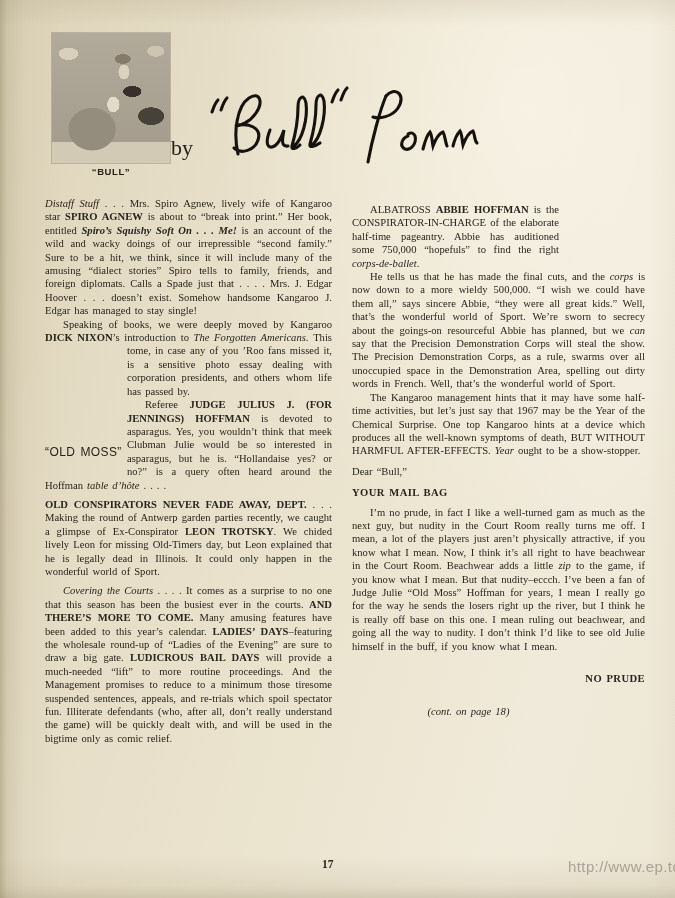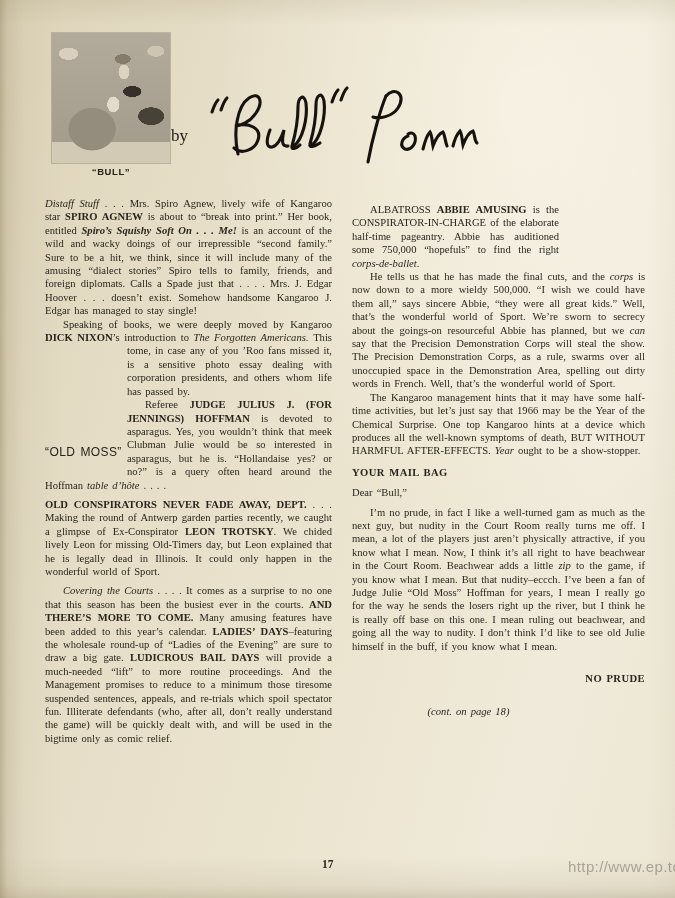--- a/index.html
+++ b/index.html
@@ -26,21 +26,21 @@
       radial-gradient(ellipse 16px 10px at 14% 16%, #d8cfbd 60%, rgba(0,0,0,0) 62%),
       radial-gradient(ellipse 14px 9px at 88% 14%, #cdc4b1 60%, rgba(0,0,0,0) 62%),
       linear-gradient(to top, #d3cab6 0 16%, rgba(0,0,0,0) 16%),
       linear-gradient(#b2aa9a, #a29a8a);
     box-shadow:0 0 0 1px rgba(70,62,45,.25);}
   .photo-caption{position:absolute;left:52px;top:166px;width:118px;text-align:center;
     font-family:"Liberation Sans", sans-serif;font-weight:bold;font-size:9.5px;
     letter-spacing:.6px;color:#26231d;}
   .title{position:absolute;left:182px;top:58px;width:305px;text-align:center;
     font-weight:bold;font-size:20px;letter-spacing:1.6px;color:#1d1a15;white-space:nowrap;}
-  .by{position:absolute;left:171px;top:126px;font-size:17px;color:#24211b;}
+  .by{position:absolute;left:171px;top:135px;font-size:22px;color:#24211b;}
   .signature{position:absolute;left:196px;top:86px;width:285px;height:82px;}
   .sr{position:absolute;width:1px;height:1px;overflow:hidden;clip-path:inset(50%);}
 
   
   .col{position:absolute;top:197px;font-size:10.6px;line-height:13.4px;color:#29251f;
     text-align:justify;word-spacing:1.4px;}
   .col-left{left:45px;width:287px;}
   .col-right{left:352px;width:293px;}
   .para{margin:0;}
   .indent{text-indent:18px;}
@@ -109,25 +109,25 @@
     <p class="para"><span class="i">Distaff Stuff</span><span> . . . Mrs. Spiro Agnew, lively wife of Kangaroo star </span><span class="b">SPIRO AGNEW</span><span> is about to “break into print.” Her book, entitled </span><span class="bi">Spiro’s Squishy Soft On . . . Me!</span><span> is an account of the wild and wacky doings of our irrepressible “second family.” Sure to be a hit, we think, since it will include many of the amusing “dialect stories” Spiro tells to family, friends, and foreign diplomats. Calls a Spade just that . . . .  Mrs. J. Edgar Hoover . . . doesn’t exist. Somehow handsome Kangaroo J. Edgar has managed to stay single!</span></p>
     <p class="para indent"><span>Speaking of books, we were deeply moved by Kangaroo </span><span class="b">DICK NIXON</span><span>’s introduction to </span><span class="i">The Forgotten Americans</span><span>. </span><span class="moss-box">
           <span class="moss-caption">“OLD MOSS”</span>
         </span><span>This tome, in case any of you ’Roo fans missed it, is a sensitive photo essay dealing with corporation presidents, and others whom life has passed by.</span></p>
     <p class="para indent"><span>Referee </span><span class="b">JUDGE JULIUS J. (FOR JENNINGS) HOFFMAN</span><span> is devoted to asparagus. Yes, you wouldn’t think that meek Clubman Julie would be so interested in asparagus, but he is. “Hollandaise yes? or no?” is a query often heard around the Hoffman </span><span class="i">table d’hôte</span><span> . . . .</span></p>
     <p class="para gap"><span class="b">OLD CONSPIRATORS NEVER FADE AWAY, DEPT.</span><span> . . . Making the round of Antwerp garden parties recently, we caught a glimpse of Ex-Conspirator </span><span class="b">LEON TROTSKY</span><span>. We chided lively Leon for missing Old-Timers day, but Leon explained that he is legally dead in Illinois. It could only happen in the wonderful world of Sport.</span></p>
     <p class="para gap indent"><span class="i">Covering the Courts</span><span> . . . .  It comes as a surprise to no one that this season has been the busiest ever in the courts. </span><span class="b">AND THERE’S MORE TO COME.</span><span> Many amusing features have been added to this year’s calendar. </span><span class="b">LADIES’ DAYS</span><span>–featuring the wholesale round-up of “Ladies of the Evening” are sure to draw a big gate. </span><span class="b">LUDICROUS BAIL DAYS</span><span> will provide a much-needed “lift” to more routine proceedings. And the Management promises to reduce to a minimum those tiresome suspended sentences, appeals, and re-trials which spoil spectator fun. Illiterate defendants (who, after all, don’t really understand the game) will be quickly dealt with, and will be used in the bigtime only as comic relief.</span></p>
   </div>
 
   <div class="col col-right">
-    <p class="para narrow gap indent"><span>ALBATROSS </span><span class="b">ABBIE AMUSING</span><span> is the CONSPIRATOR-IN-CHARGE of the elaborate half-time pageantry. Abbie has auditioned some 750,000 “hopefuls” to find the right </span><span class="i">corps-de-ballet</span><span>.</span></p>
+    <p class="para narrow gap indent"><span>ALBATROSS </span><span class="b">ABBIE HOFFMAN</span><span> is the CONSPIRATOR-IN-CHARGE of the elaborate half-time pageantry. Abbie has auditioned some 750,000 “hopefuls” to find the right </span><span class="i">corps-de-ballet</span><span>.</span></p>
     <p class="para indent"><span>He tells us that he has made the final cuts, and the </span><span class="i">corps</span><span> is now down to a more wieldy 500,000. “I wish we could have them all,” says sincere Abbie, “they were all great kids.” Well, that’s the wonderful world of Sport. We’re sworn to secrecy about the goings-on resourceful Abbie has planned, but we </span><span class="i">can</span><span> say that the Precision Demonstration Corps will steal the show. The Precision Demonstration Corps, as a rule, swarms over all unoccupied space in the Demonstration Area, spelling out dirty words in French. Well, that’s the wonderful world of Sport.</span></p>
-    <p class="para indent"><span>The Kangaroo management hints that it may have some half-time activities, but let’s just say that 1966 may be the Year of the Chemical Surprise. One top Kangaroo hints at a device which produces all the well-known symptoms of death, BUT WITHOUT HARMFUL AFTER-EFFECTS. </span><span class="i">Year</span><span> ought to be a show-stopper.</span></p>
+    <p class="para indent"><span>The Kangaroo management hints that it may have some half-time activities, but let’s just say that 1967 may be the Year of the Chemical Surprise. One top Kangaroo hints at a device which produces all the well-known symptoms of death, BUT WITHOUT HARMFUL AFTER-EFFECTS. </span><span class="i">Year</span><span> ought to be a show-stopper.</span></p>
+    <p class="para dear">Dear “Bull,”</p>
     <p class="para mailbag">YOUR MAIL BAG</p>
-    <p class="para dear">Dear “Bull,”</p>
     <p class="para gap indent"><span>I’m no prude, in fact I like a well-turned gam as much as the next guy, but nudity in the Court Room really turns me off. I mean, a lot of the players just aren’t physically attractive, if you know what I mean. Now, I think it’s all right to have beachwear in the Court Room. Beachwear adds a little </span><span class="i">zip</span><span> to the game, if you know what I mean. But that nudity–eccch. I’ve been a fan of Judge Julie “Old Moss” Hoffman for years, I mean I really go for the way he sends the losers right up the river, but I think he is really off base on this one. I mean ruling out beachwear, and going all the way to nudity. I don’t think I’d like to see old Julie himself in the buff, if you know what I mean.</span></p>
     <p class="para sig-line">NO PRUDE</p>
     <p class="para cont-line">(cont. on page 18)</p>
   </div>
 
   <div class="page-number">17</div>
   <div class="watermark">http://www.ep.tc</div>
 
 </div>
 

